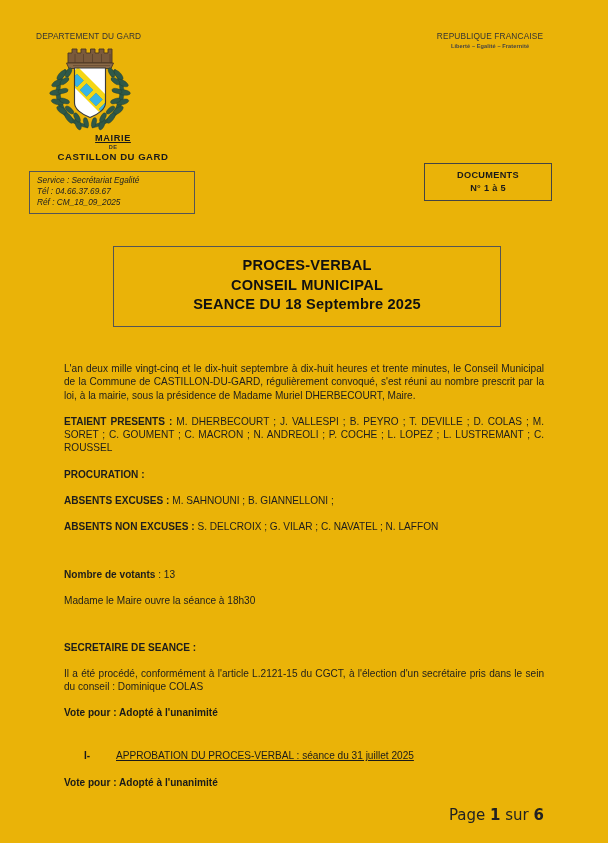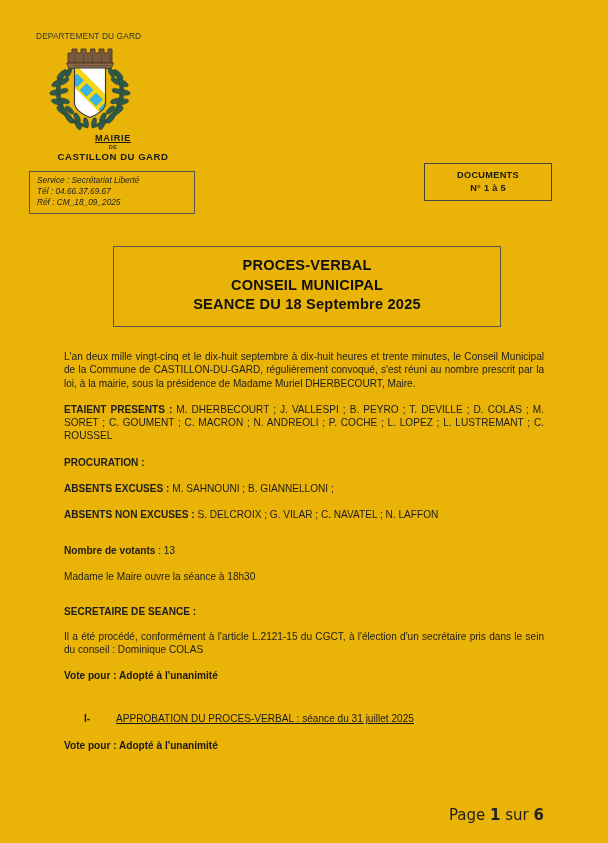--- a/index.html
+++ b/index.html
@@ -153,21 +153,21 @@
   .body-wrap {
     position: absolute;
     left: 64px;
     top: 350px;
     width: 480px;
   }
   .para {
     font-size: 10.1px;
     line-height: 13.3px;
     text-align: justify;
-    margin: 0 0 13px 0;
+    margin: 12px 0 13px 0;
     color: #1d1d1d;
   }
   .para.tight { margin-bottom: 11px; }
   .lbl-u {
     font-weight: bold;
   }
   .bold { font-weight: bold; }
 
   .spacer-lg { height: 9px; }
 
@@ -213,20 +213,24 @@
   }
   .footer b { font-weight: bold; }
 </style>
 </head>
 <body>
 
 <div class="page">
 
   <div class="hdr-dept">DEPARTEMENT DU GARD</div>
 
+  <div class="hdr-rf">
+    <span class="rf1">REPUBLIQUE FRANCAISE</span>
+    <span class="rf2">Liberté – Egalité – Fraternité</span>
+  </div>
 
   <div class="crest">
     <svg viewBox="0 0 92 92" xmlns="http://www.w3.org/2000/svg">
 
       <g>
         <path d="M24 22 L24 12 L28 12 L28 8 L33 8 L33 12 L37 12 L37 8 L42 8 L42 12 L46.5 12 L46.5 8 L51 8 L51 12 L55 12 L55 8 L60 8 L60 12 L64 12 L64 8 L68 8 L68 12 L68 22 Z" fill="#7a5a3c" stroke="#4a3523" stroke-width="0.9" stroke-linejoin="round"></path>
         <path d="M22.5 22 L69.5 22 L67 27.5 L25 27.5 Z" fill="#8a6a47" stroke="#4a3523" stroke-width="0.9" stroke-linejoin="round"></path>
         <line x1="31" y1="13" x2="31" y2="21.5" stroke="#4a3523" stroke-width="0.55"></line>
         <line x1="39.5" y1="13" x2="39.5" y2="21.5" stroke="#4a3523" stroke-width="0.55"></line>
         <line x1="48.5" y1="13" x2="48.5" y2="21.5" stroke="#4a3523" stroke-width="0.55"></line>
@@ -296,21 +300,21 @@
     </svg>
   </div>
 
   <div class="mairie-block">
     <span class="m1">MAIRIE</span>
     <span class="m2">DE</span>
     <span class="m3">CASTILLON DU GARD</span>
   </div>
 
   <div class="service-box">
-    <div>Service : Secrétariat Liberté</div>
+    <div>Service : Secrétariat Egalité</div>
     <div>Tél : 04.66.37.69.67</div>
     <div>Réf : CM_18_09_2025</div>
   </div>
 
   <div class="docs-box">
     <div>DOCUMENTS</div>
     <div>N° 1 à 5</div>
   </div>
 
   <div class="title-box">

